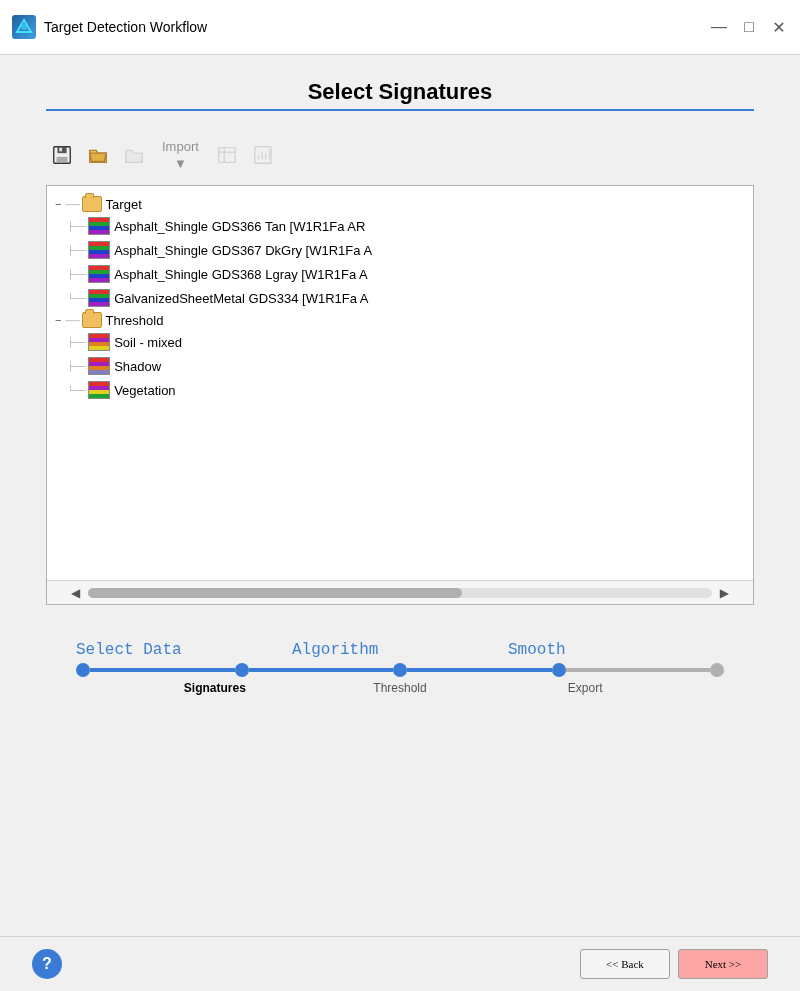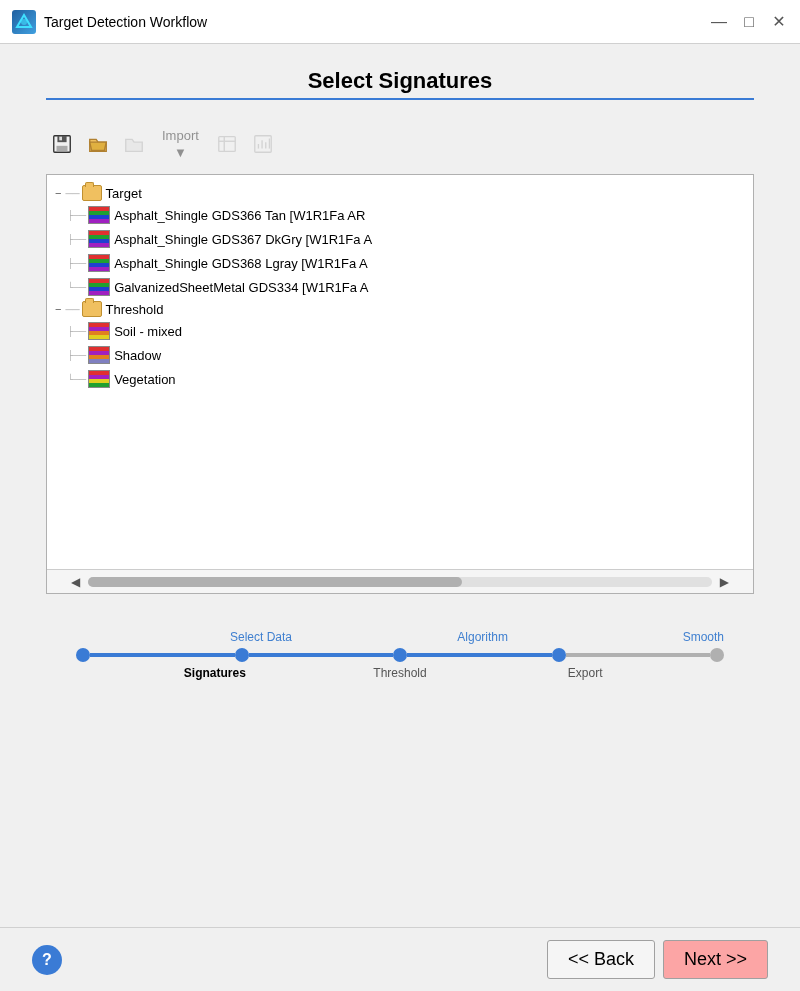--- a/index.html
+++ b/index.html
@@ -15,21 +15,21 @@
     }
 
     
     .title-bar {
       display: flex;
       align-items: center;
       justify-content: space-between;
       background: #ffffff;
       border-bottom: 1px solid #d0d0d0;
       padding: 8px 12px;
-      height: 44px;
+      height: 55px;
       flex-shrink: 0;
     }
     .title-bar-left {
       display: flex;
       align-items: center;
       gap: 8px;
     }
     .app-icon {
       width: 24px;
       height: 24px;
@@ -247,24 +247,25 @@
       margin-top: 20px;
       padding: 16px 20px 8px;
     }
     .step-labels-top {
       display: flex;
       justify-content: space-between;
       margin-bottom: 4px;
       padding: 0 10px;
     }
     .step-label-top {
-      font-size: 12px;
+      font-size: 16px;
       color: #4080d0;
-      text-align: right;
+      text-align: left;
       flex: 1;
+      font-family: Liberation Mono, monospace;
     }
     .step-track-row {
       display: flex;
       align-items: center;
       padding: 0 10px;
     }
     .step-segment {
       flex: 1;
       height: 4px;
       background: #3a7bd5;
@@ -324,24 +325,25 @@
     .nav-buttons {
       display: flex;
       gap: 8px;
     }
     .nav-btn {
       padding: 8px 20px;
       border: 1px solid #a0a0a0;
       background: #f5f5f5;
       border-radius: 3px;
       cursor: pointer;
-      font-size: 18px;
+      font-size: 11px;
       color: #000;
       min-width: 90px;
       text-align: center;
+      font-family: Liberation Serif, serif;
     }
     .nav-btn.primary {
       background: #fca5a5;
     }
   </style>
 </head>
 <body>
 
 <div class="title-bar">
   <div class="title-bar-left">

